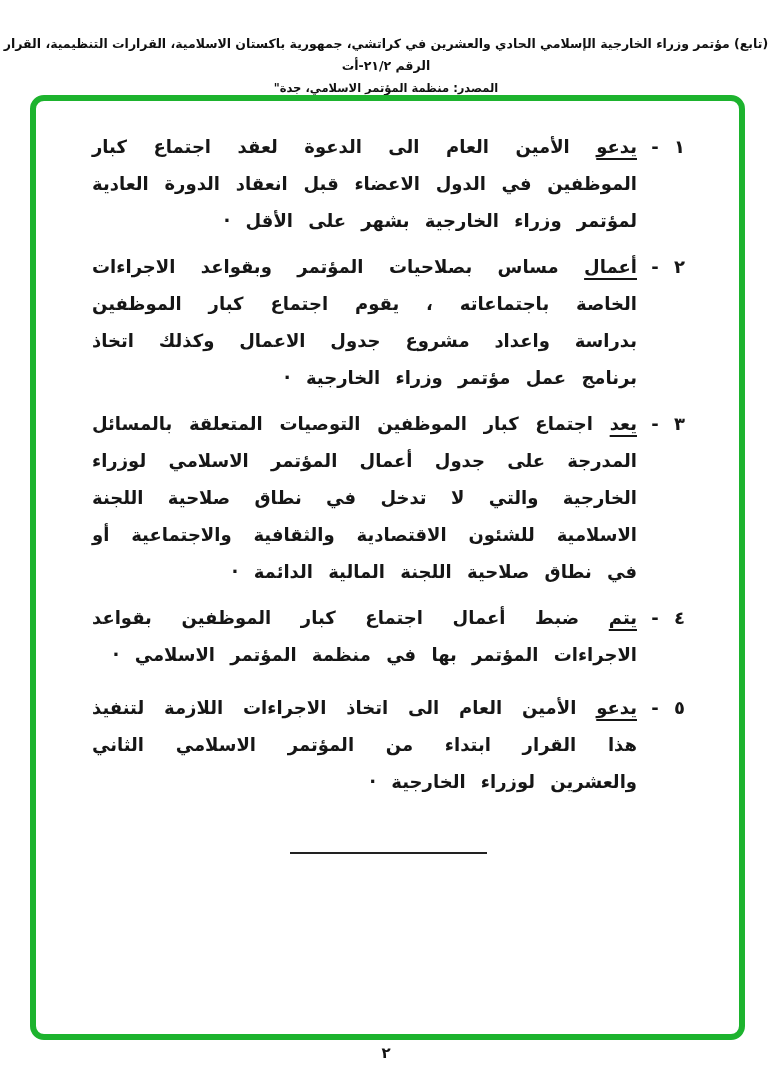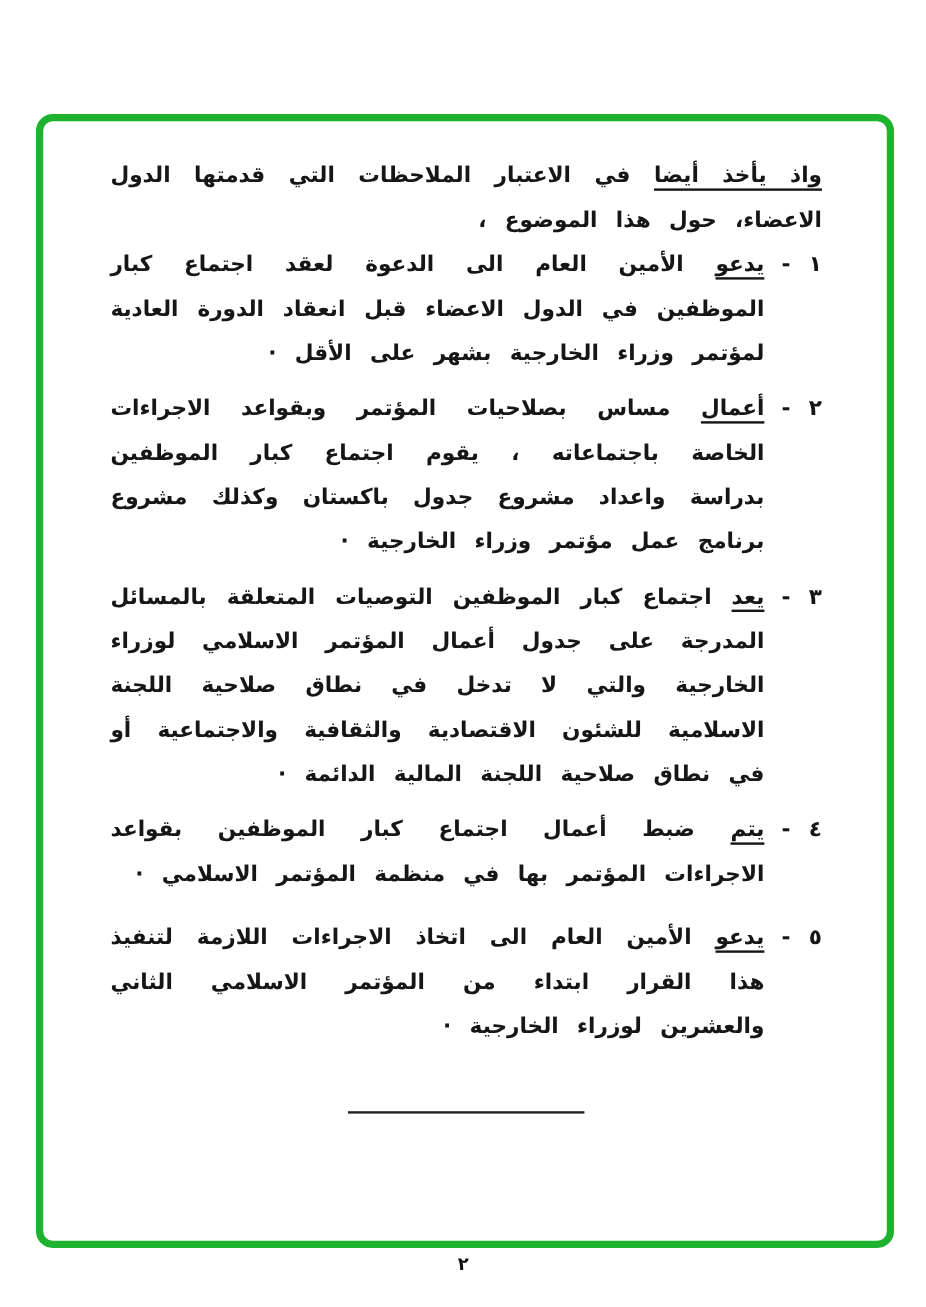--- a/index.html
+++ b/index.html
@@ -66,34 +66,37 @@
     position: absolute; top: 1044px; left: 0; width: 772px;
     text-align: center;
     font-weight: bold; font-size: 15px; color: #111;
   }
 </style>
 </head>
 <body>
 
 <div class="page">
 
+  <div class="doc-header">
+    <div>(تابع) مؤتمر وزراء الخارجية الإسلامي الحادي والعشرين في كراتشي، جمهورية باكستان الاسلامية، القرارات التنظيمية، القرار الرقم ٢١/٢-أت</div>
+    <div class="src-line">المصدر: منظمة المؤتمر الاسلامي، جدة"</div>
+  </div>
 
   <div class="frame">
     <div class="content">
 
-      <p class="intro"><span class="u">واذ يأخذ أيضا</span><span> في الاعتبار الملاحظات التي قدمتها الدول الاعضاء، حول هذا الموضوع ،</span></p>
 
       <div class="item">
         <span class="num">١ -</span>
         <p class="text"><span class="u">يدعو</span><span> الأمين العام الى الدعوة لعقد اجتماع كبار الموظفين في الدول الاعضاء قبل انعقاد الدورة العادية لمؤتمر وزراء الخارجية بشهر على الأقل ·</span></p>
       </div>
 
       <div class="item">
         <span class="num">٢ -</span>
-        <p class="text"><span class="u">أعمال</span><span> مساس بصلاحيات المؤتمر وبقواعد الاجراءات الخاصة باجتماعاته ، يقوم اجتماع كبار الموظفين بدراسة واعداد مشروع جدول باكستان وكذلك مشروع برنامج عمل مؤتمر وزراء الخارجية ·</span></p>
+        <p class="text"><span class="u">أعمال</span><span> مساس بصلاحيات المؤتمر وبقواعد الاجراءات الخاصة باجتماعاته ، يقوم اجتماع كبار الموظفين بدراسة واعداد مشروع جدول الاعمال وكذلك اتخاذ برنامج عمل مؤتمر وزراء الخارجية ·</span></p>
       </div>
 
       <div class="item">
         <span class="num">٣ -</span>
         <p class="text"><span class="u">يعد</span><span> اجتماع كبار الموظفين التوصيات المتعلقة بالمسائل المدرجة على جدول أعمال المؤتمر الاسلامي لوزراء الخارجية والتي لا تدخل في نطاق صلاحية اللجنة الاسلامية للشئون الاقتصادية والثقافية والاجتماعية أو في نطاق صلاحية اللجنة المالية الدائمة ·</span></p>
       </div>
 
       <div class="item">
         <span class="num">٤ -</span>
         <p class="text"><span class="u">يتم</span><span> ضبط أعمال اجتماع كبار الموظفين بقواعد الاجراءات المؤتمر بها في منظمة المؤتمر الاسلامي ·</span></p>

